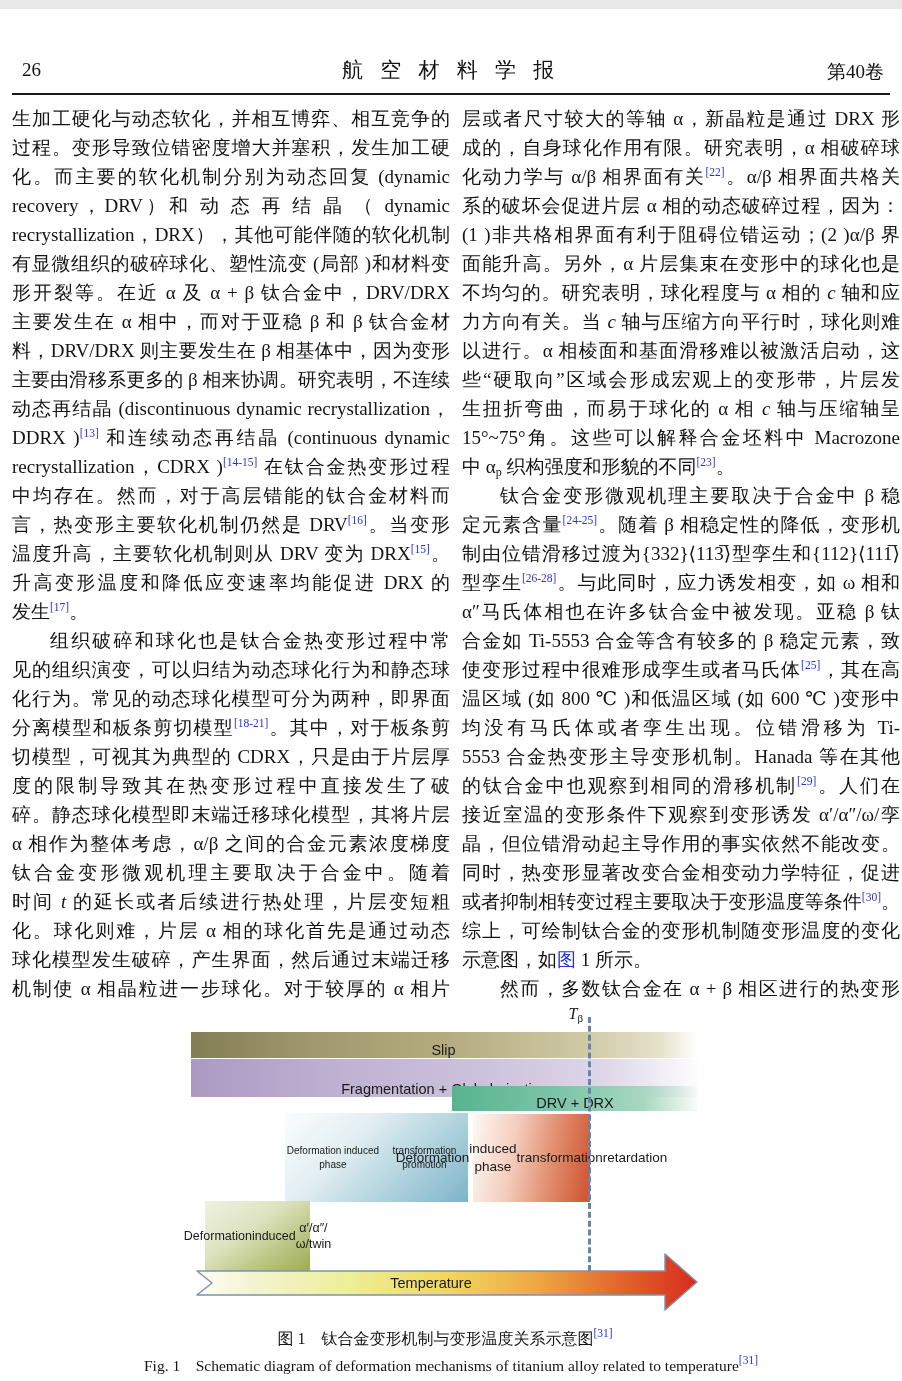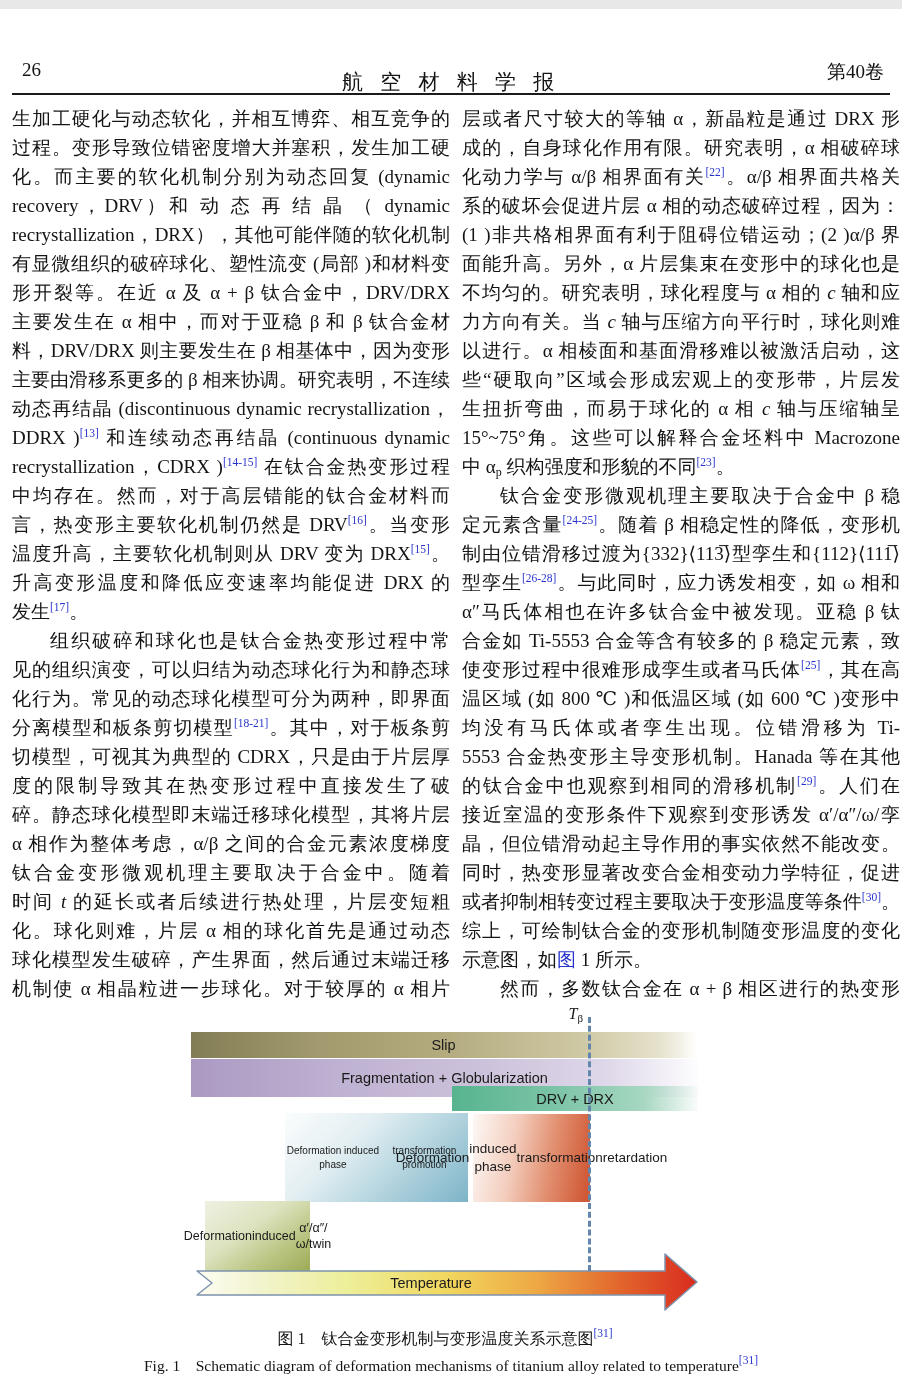--- a/index.html
+++ b/index.html
@@ -1,36 +1,36 @@
 <!DOCTYPE html>
 <html><head>
 <meta charset="utf-8">
 <style>
   html,body{margin:0;padding:0;background:#e8e8e8}
   .page{position:relative;width:902px;height:1381px;background:#ffffff;margin:9px auto;
         font-family:"Liberation Serif","DejaVu Serif",serif;color:#141414;overflow:hidden}
   
   .hdr-num{position:absolute;left:22px;top:50px;font-size:19px}
-  .hdr-title{position:absolute;left:0;right:0;top:59px;text-align:center;font-size:21px;letter-spacing:6px}
+  .hdr-title{position:absolute;left:0;right:0;top:47px;text-align:center;font-size:21px;letter-spacing:6px}
   .hdr-vol{position:absolute;right:18px;top:50px;font-size:19px}
   .rule{position:absolute;left:12px;width:878px;top:84px;height:2px;background:#1a1a1a}
   
   .col{position:absolute;top:95px;width:438px;font-size:19px}
   .col-left{left:12px}
   .col-right{left:462px}
   .tline{height:29px;line-height:29px;text-align:justify;text-align-last:justify;overflow:hidden;white-space:normal}
   .tline.e{text-align-last:left}
   .tline.s{text-indent:2em}
   sup.cite{color:#2833cc;font-size:11.5px;line-height:0;vertical-align:7px;letter-spacing:0}
   sub{font-size:12px;line-height:0;vertical-align:-3px}
   span.link{color:#2833cc}
   
   .fig{position:absolute;left:191px;top:1000px;width:515px;height:312px;
        font-family:"Liberation Sans","DejaVu Sans",sans-serif;color:#1a1a1a}
-  .bar{position:absolute;display:flex;align-items:center;justify-content:center;font-size:14.5px}
+  .bar{position:absolute;display:flex;align-items:flex-end;justify-content:center;font-size:14.5px}
   .bar-slip{left:0;top:23px;width:505px;height:26px;
     background:linear-gradient(90deg,#837d55 0%,#a29a6e 25%,#b3ab7e 50%,#cfc9a5 78%,#e6e2cc 93%,rgba(238,235,219,0.05) 100%)}
   .bar-frag{left:0;top:50px;width:507px;height:38px;
     background:linear-gradient(90deg,#ab99c2 0%,#bfb2d2 30%,#cdc2db 58%,#ded7e9 82%,rgba(240,237,246,0.1) 100%)}
   .bar-drv{left:261px;top:77px;width:246px;height:25px;
     background:linear-gradient(90deg,#57b48e 0%,#7cc4a7 42%,#a7d7c1 78%,rgba(206,230,219,0.1) 100%)}
   .fbox{position:absolute;display:flex;flex-direction:row;align-items:center;justify-content:center;text-align:center}
   .fbox .tline{height:auto;line-height:1.32;text-align:center;text-align-last:center;overflow:visible}
   .box-promo{left:94px;top:104px;width:183px;height:89px;font-size:10px;
     background:linear-gradient(135deg,#fbfdfd 0%,#e2eef2 35%,#abcfdb 70%,#7db4c8 100%)}

